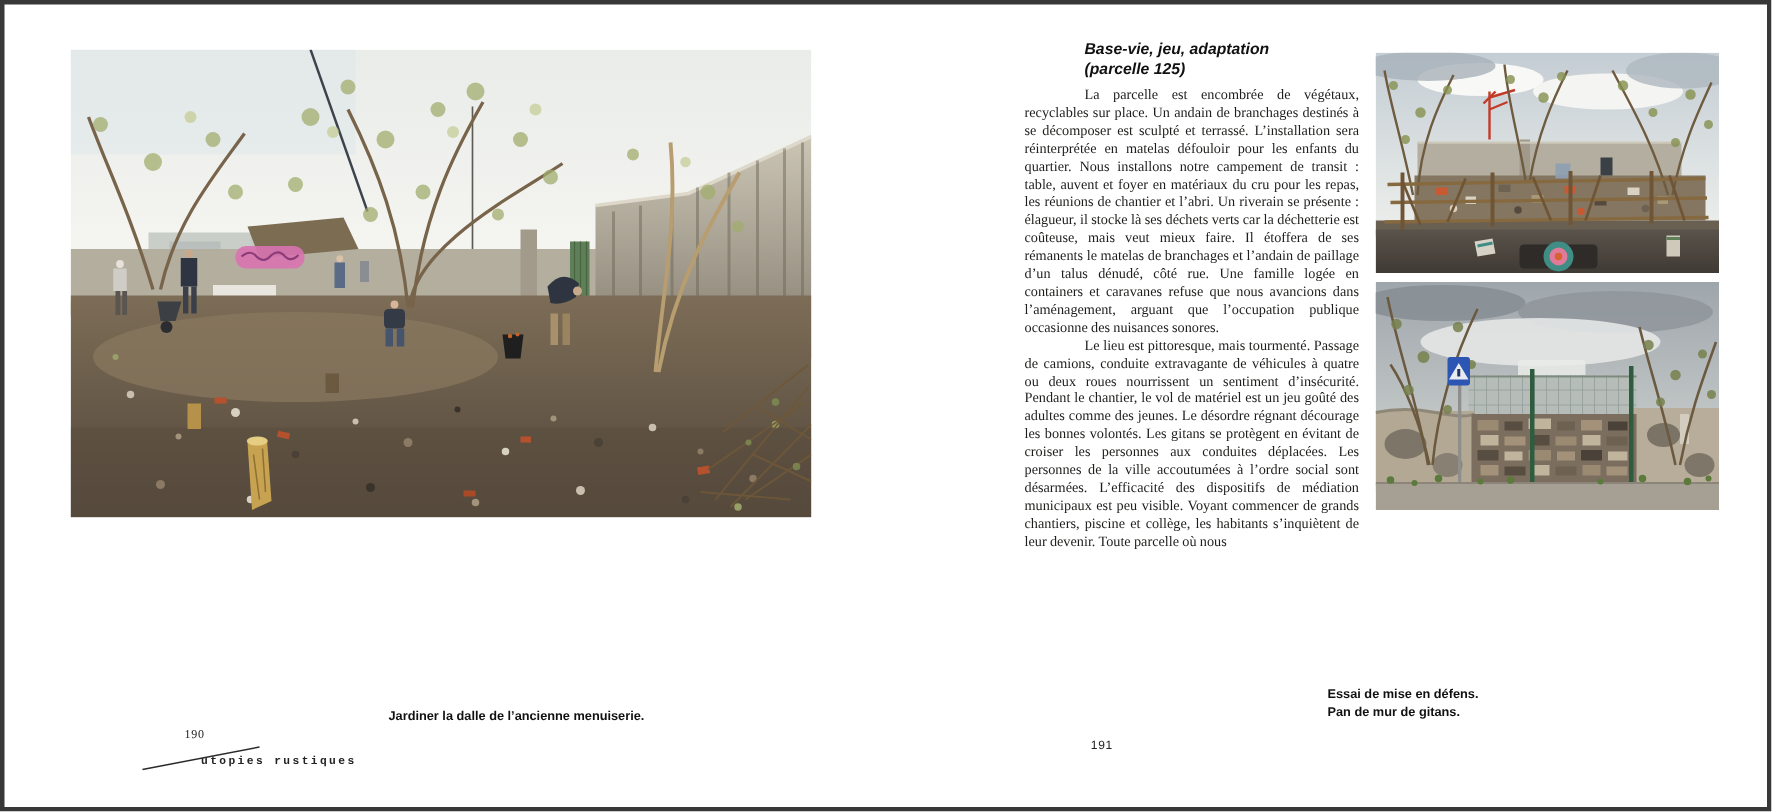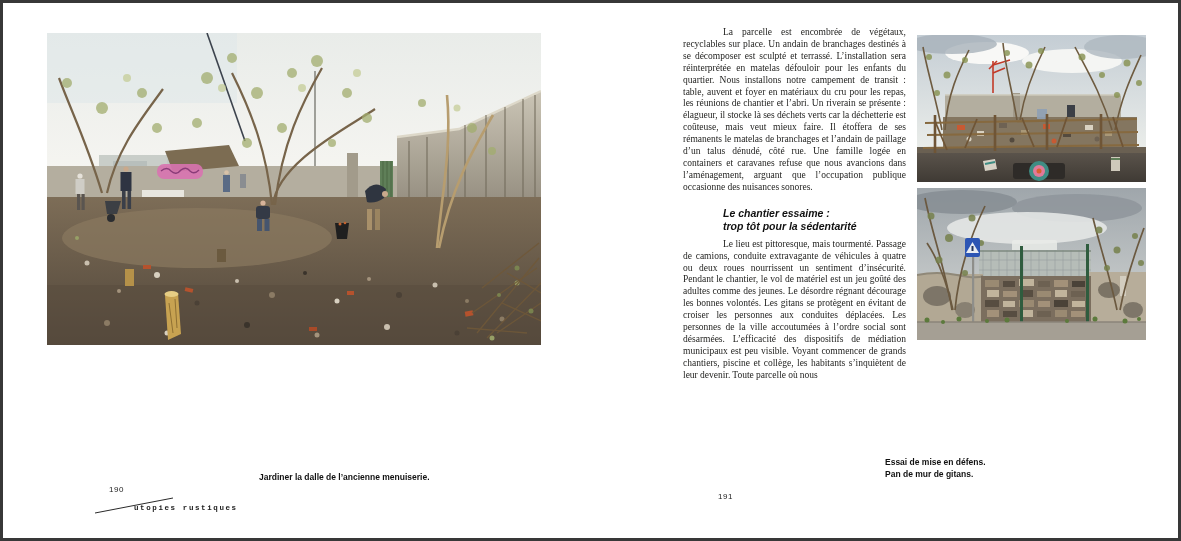--- a/index.html
+++ b/index.html
@@ -13,22 +13,22 @@
 
   
   .photo-main{left:47px;top:33px;width:494px;height:312px;}
   .caption-left{
     position:absolute;left:259px;top:472px;width:240px;text-align:left;
     font-family:"Liberation Sans", sans-serif;font-weight:bold;
     font-size:8.5px;line-height:10px;color:#111;
   }
   .folio{position:absolute;left:93px;top:483px;width:160px;height:40px;}
   .folio-num{
-    position:absolute;left:16px;top:2px;
-    font-family:Liberation Sans, sans-serif;font-size:8px;letter-spacing:.5px;color:#222;
+    position:absolute;left:30px;top:2px;
+    font-family:Liberation Serif, serif;font-size:8px;letter-spacing:.5px;color:#222;
   }
   .folio-line{position:absolute;left:0;top:11px;width:82px;height:22px;}
   .folio-title{
     position:absolute;left:41px;top:21px;white-space:nowrap;
     font-family:"Liberation Mono", monospace;font-weight:600;
     font-size:7.5px;letter-spacing:1.6px;color:#222;
   }
 
   
   .text-col{position:absolute;left:683px;top:27px;width:223px;}
@@ -38,21 +38,21 @@
     font-size:10.5px;line-height:13px;color:#111;
   }
   .sec-heading span{display:block;}
   .sec-2{margin-top:13px;}
   .body-para{
     margin:0;text-align:justify;text-indent:40px;
     font-size:9.5px;line-height:11.9px;color:#1d1d1b;
     hyphens:auto;-webkit-hyphens:auto;word-spacing:-0.2px;
   }
   .pagenum-right{
-    position:absolute;left:718px;top:492px;width:24px;text-align:left;
+    position:absolute;left:718px;top:492px;width:24px;text-align:right;
     font-family:"Liberation Sans", sans-serif;font-size:8px;letter-spacing:.5px;color:#222;
   }
   .caption-right{
     position:absolute;left:885px;top:457px;
     font-family:"Liberation Sans", sans-serif;font-weight:bold;
     font-size:8.5px;line-height:11.5px;color:#111;
   }
   .caption-right span{display:block;}
 
   
@@ -253,26 +253,26 @@
       <svg class="folio-line" viewBox="0 0 82 22">
         <line x1="2" y1="19" x2="80" y2="4" stroke="#2a2a2a" stroke-width="1"></line>
       </svg>
       <span class="folio-title">utopies rustiques</span>
     </div>
   </section>
 
   <section>
 
     <div class="text-col">
+      <h2 class="sec-heading">
+        <span>Base-vie, jeu, adaptation</span>
+        <span>(parcelle 125)</span>
+      </h2>
       <p class="body-para" lang="fr">La parcelle est encombrée de végétaux, recyclables sur place. Un andain de branchages destinés à se décomposer est sculpté et terrassé. L’installation sera réinterprétée en matelas défouloir pour les enfants du quartier. Nous installons notre campement de transit : table, auvent et foyer en matériaux du cru pour les repas, les réunions de chantier et l’abri. Un riverain se présente : élagueur, il stocke là ses déchets verts car la déchetterie est coûteuse, mais veut mieux faire. Il étoffera de ses rémanents le matelas de branchages et l’andain de paillage d’un talus dénudé, côté rue. Une famille logée en containers et caravanes refuse que nous avancions dans l’aménagement, arguant que l’occupation publique occasionne des nuisances sonores.</p>
 
-      <h2 class="sec-heading sec-2">
-        <span>Le chantier essaime :</span>
-        <span>trop tôt pour la sédentarité</span>
-      </h2>
       <p class="body-para" lang="fr">Le lieu est pittoresque, mais tourmenté. Passage de camions, conduite extravagante de véhicules à quatre ou deux roues nourrissent un sentiment d’insécurité. Pendant le chantier, le vol de matériel est un jeu goûté des adultes comme des jeunes. Le désordre régnant décourage les bonnes volontés. Les gitans se protègent en évitant de croiser les personnes aux conduites déplacées. Les personnes de la ville accoutumées à l’ordre social sont désarmées. L’efficacité des dispositifs de médiation municipaux est peu visible. Voyant commencer de grands chantiers, piscine et collège, les habitants s’inquiètent de leur devenir. Toute parcelle où nous</p>
     </div>
 
     <figure class="photo-fence">
       <svg viewBox="0 0 229 147" preserveAspectRatio="none">
         <defs>
           <linearGradient id="rsky1" x1="0" y1="0" x2="0" y2="1">
             <stop offset="0" stop-color="#c4cdd4"></stop>
               <stop offset="1" stop-color="#eef0ec"></stop>
           </linearGradient>

